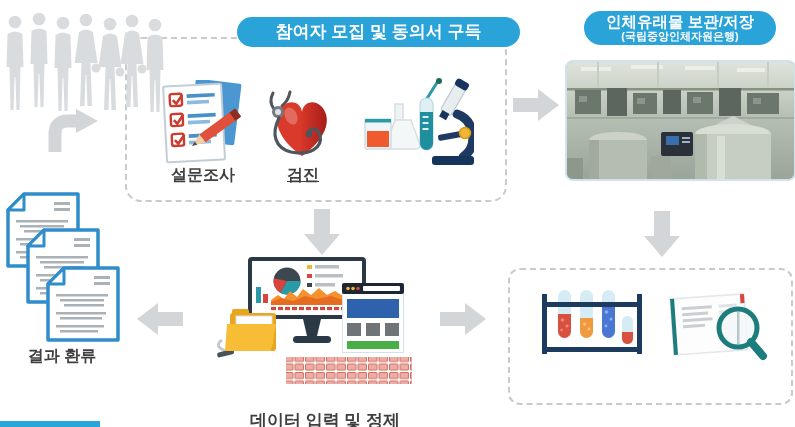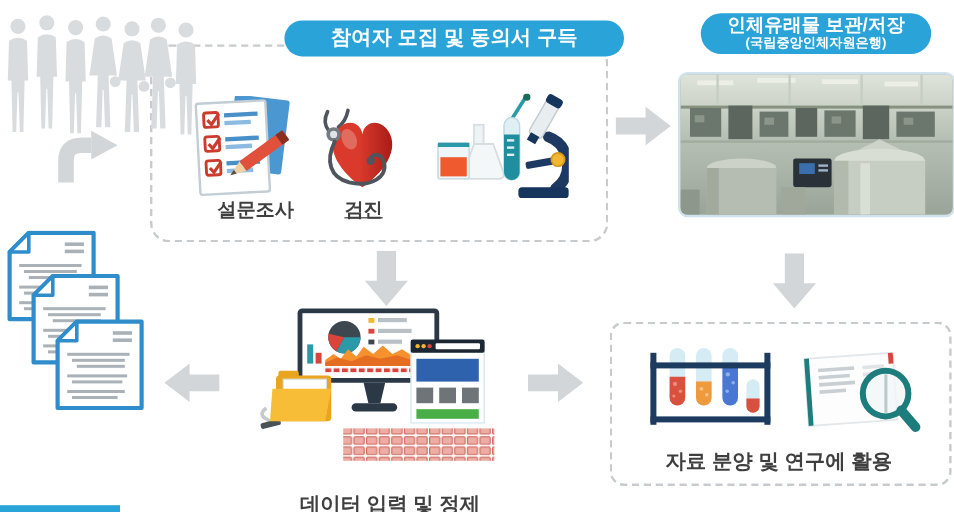--- a/index.html
+++ b/index.html
@@ -125,21 +125,21 @@
           <rect x="15" y="2" width="12" height="36" rx="4" fill="#e8edf0" stroke="#c3ccd2" stroke-width="1.2"></rect>
           <rect x="14" y="0" width="14" height="8" rx="3" fill="#16355c"></rect>
           <rect x="17" y="36" width="8" height="7" fill="#16355c"></rect>
         </g>
         <rect x="0" y="78" width="42" height="9" rx="3" fill="#16355c"></rect>
         <circle cx="33" cy="55" r="5.5" fill="#f2b632" stroke="#d99a18" stroke-width="1.5"></circle>
       </g>
     </svg>
   </div>
 
-  <div class="abs label" style="left:168px;top:165px;width:90px;">설문조사</div>
+  <div class="abs label" style="left:158px;top:165px;width:90px;">설문조사</div>
   <div class="abs label" style="left:272px;top:165px;width:62px;text-decoration:underline;">검진</div>
 
   <div class="abs" style="left:513px;top:87px;">
     <svg width="46" height="36" viewBox="0 0 46 36">
         <polygon points="0,11 25,11 25,2 46,18 25,34 25,25 0,25" fill="#d3d6d8"></polygon>
       </svg>
   </div>
 
   <div class="abs pill" style="left:584px;top:11px;width:192px;height:34px;border-radius:23px;">
     <span class="pill-main" style="font-size:15.5px;">인체유래물 보관/저장</span>
@@ -222,20 +222,21 @@
             <rect x="8" y="57" width="48" height="2.5"></rect>
               <rect x="12" y="62" width="38" height="2.5"></rect>
           </g>
         </g>
       </defs>
       <use href="#docpage" x="4" y="2"></use>
       <use href="#docpage" x="24" y="38"></use>
       <use href="#docpage" x="44" y="76"></use>
     </svg>
   </div>
+  <div class="abs label" style="left:6px;top:346px;width:112px;">결과 환류</div>
 
   <div class="abs" style="left:137px;top:301px;">
     <svg width="46" height="36" viewBox="0 0 46 36">
         <polygon points="46,11 21,11 21,2 0,18 21,34 21,25 46,25" fill="#d3d6d8"></polygon>
       </svg>
   </div>
 
   <div class="abs" style="left:243px;top:255px;">
     <svg width="134" height="92" viewBox="0 0 134 92">
       <defs>
@@ -357,17 +358,16 @@
             <rect x="60" y="15" width="18" height="3"></rect>
             <rect x="60" y="21" width="18" height="3"></rect>
           </g>
       </g>
       <circle cx="78" cy="38" r="19" fill="#f2f6f7" fill-opacity="0.8" stroke="#1d7d7d" stroke-width="5"></circle>
       <rect x="77" y="22" width="2.5" height="32" fill="#b9c9c9"></rect>
       <line x1="91" y1="52" x2="103" y2="66" stroke="#1d7d7d" stroke-width="8" stroke-linecap="round"></line>
     </svg>
   </div>
 
-  <div class="abs label label-lg" style="left:514px;top:373px;width:270px;">자료 분양 및 연구에 활용</div>
 
   <div class="abs" style="left:0;top:421px;width:100px;height:6px;background:#2aa5da;"></div>
 
 </div>
 
 </body></html>

